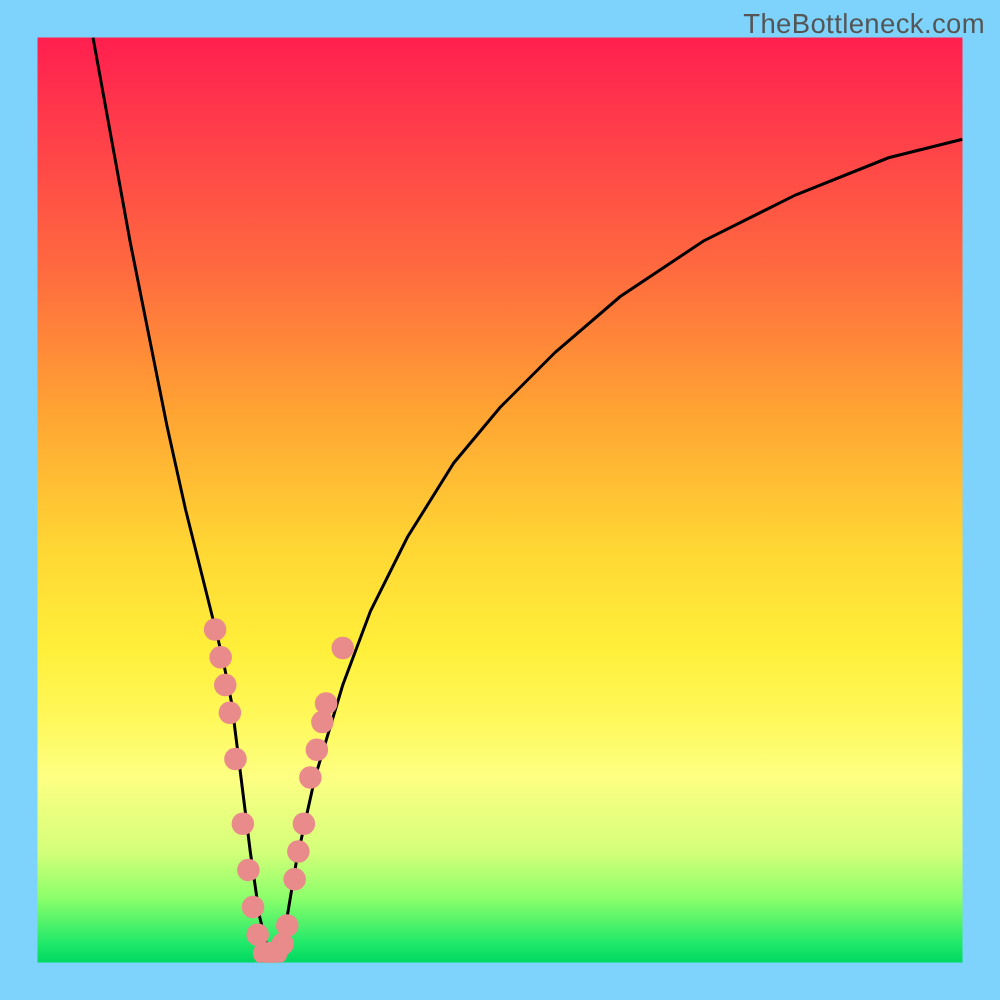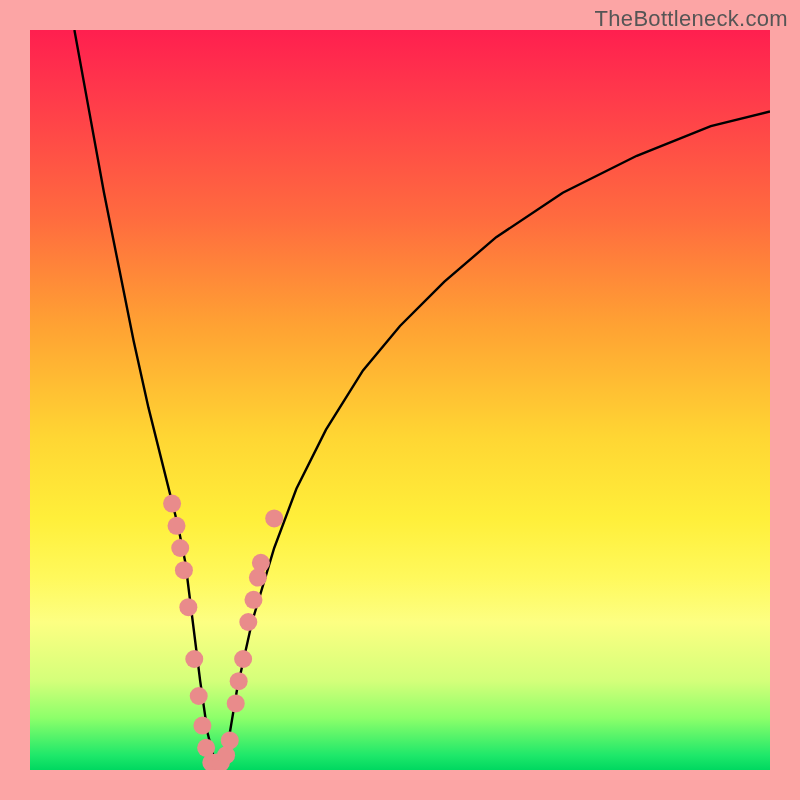--- a/index.html
+++ b/index.html
@@ -10,21 +10,21 @@
     overflow: hidden;
     background: #000;
     font-family: Arial, Helvetica, sans-serif;
   }
   .frame {
     position: absolute;
     left: 0;
     top: 0;
     width: 800px;
     height: 800px;
-    background: #fca5a5;
+    background: #7dd3fc;
   }
   .plot-area {
     position: absolute;
     left: 30px;
     top: 30px;
     width: 740px;
     height: 740px;
     background: linear-gradient(to bottom,
       #ff1f4f 0%,
       #ff3d4a 10%,

